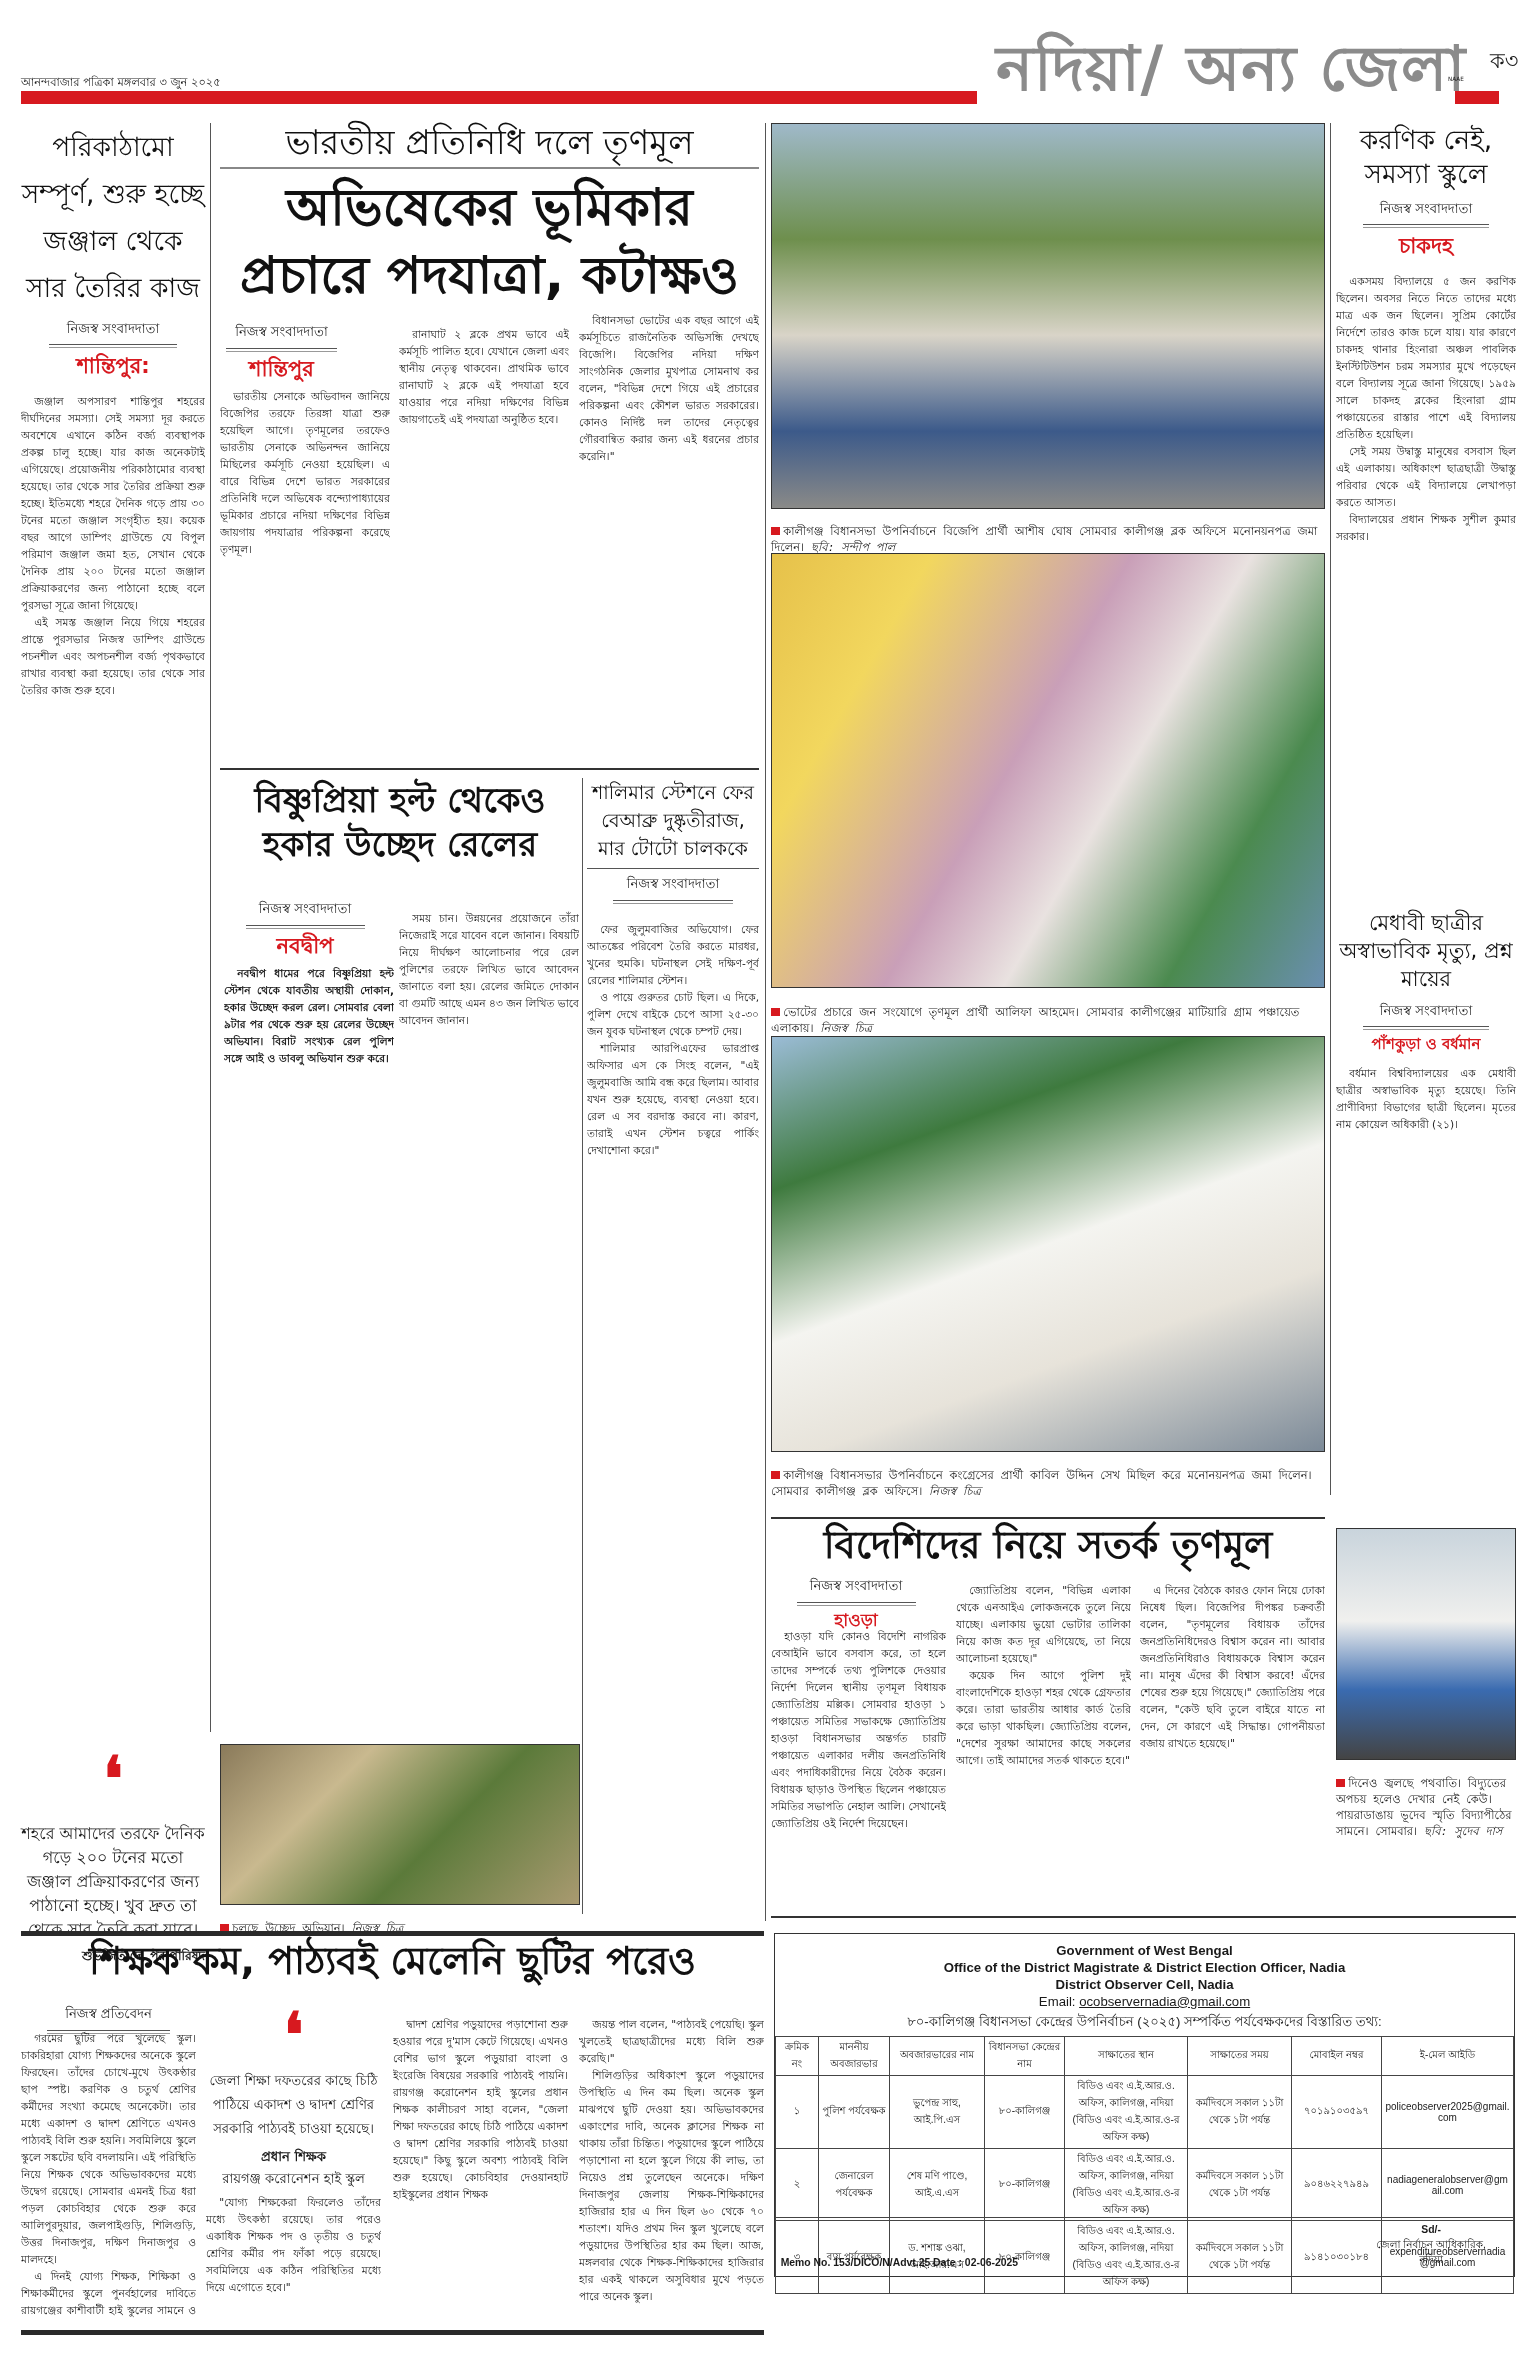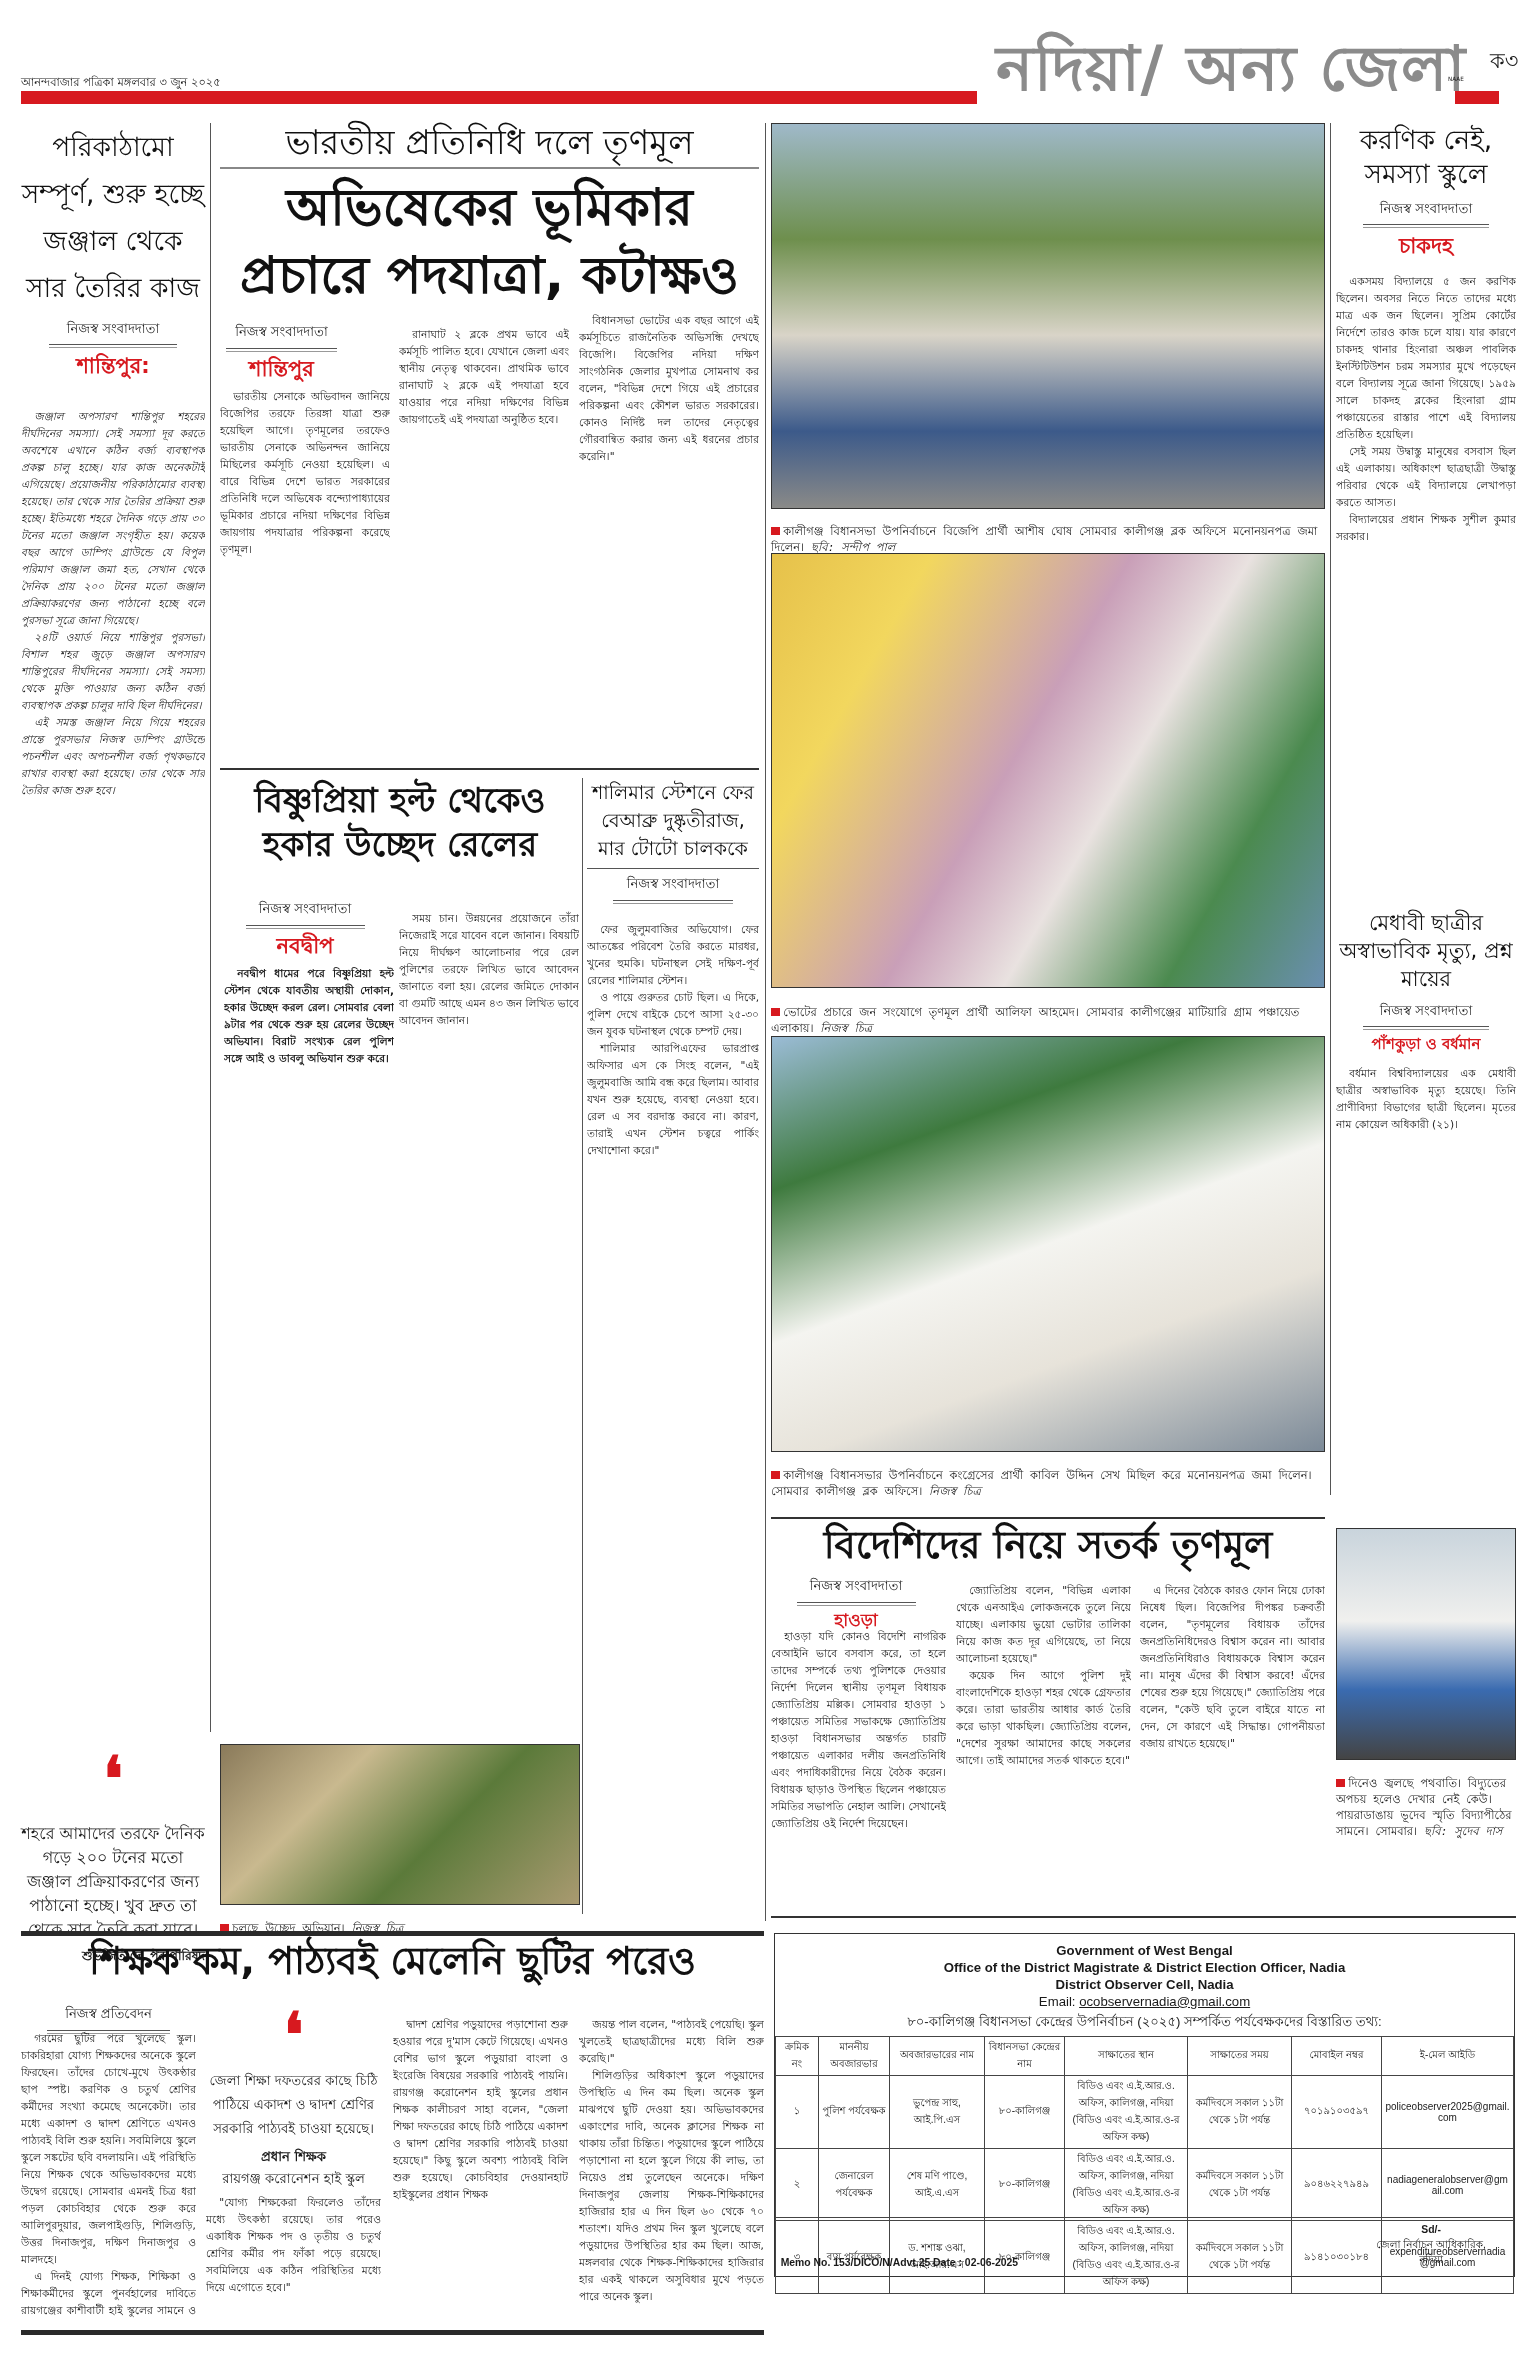--- a/index.html
+++ b/index.html
@@ -61,23 +61,22 @@
 
 <div class="vrule" style="left:210px;top:123px;height:1609px;"></div>
 <div class="vrule" style="left:765px;top:123px;height:1798px;"></div>
 <div class="vrule" style="left:1330px;top:123px;height:1372px;"></div>
 
 <div style="position:absolute;left:21px;top:123px;width:184px;">
   <div class="head" style="font-size:26.5px;font-weight:normal;line-height:47px;">পরিকাঠামো সম্পূর্ণ, শুরু হচ্ছে জঞ্জাল থেকে সার তৈরির কাজ</div>
   <div class="byline" style="margin-top:7.6px;">নিজস্ব সংবাদদাতা</div>
   <div class="byline-rule"></div>
   <div class="dateline">শান্তিপুর:</div>
-  <div class="body-text" style="height:1183px;margin-top:23px;font-style:italic;">
+  <div class="body-text" style="height:1183px;margin-top:8px;">
     <p>জঞ্জাল অপসারণ শান্তিপুর শহরের দীর্ঘদিনের সমস্যা। সেই সমস্যা দূর করতে অবশেষে এখানে কঠিন বর্জ্য ব্যবস্থাপক প্রকল্প চালু হচ্ছে। যার কাজ অনেকটাই এগিয়েছে। প্রয়োজনীয় পরিকাঠামোর ব্যবস্থা হয়েছে। তার থেকে সার তৈরির প্রক্রিয়া শুরু হচ্ছে। ইতিমধ্যে শহরে দৈনিক গড়ে প্রায় ৩০ টনের মতো জঞ্জাল সংগৃহীত হয়। কয়েক বছর আগে ডাম্পিং গ্রাউন্ডে যে বিপুল পরিমাণ জঞ্জাল জমা হত, সেখান থেকে দৈনিক প্রায় ২০০ টনের মতো জঞ্জাল প্রক্রিয়াকরণের জন্য পাঠানো হচ্ছে বলে পুরসভা সূত্রে জানা গিয়েছে।</p>
-    <p>২৪টি ওয়ার্ড নিয়ে শান্তিপুর পুরসভা। বিশাল শহর জুড়ে জঞ্জাল অপসারণ শান্তিপুরের দীর্ঘদিনের সমস্যা। সেই সমস্যা থেকে মুক্তি পাওয়ার জন্য কঠিন বর্জ্য ব্যবস্থাপক প্রকল্প চালুর দাবি ছিল দীর্ঘদিনের।</p>
     <p>এই সমস্ত জঞ্জাল নিয়ে গিয়ে শহরের প্রান্তে পুরসভার নিজস্ব ডাম্পিং গ্রাউন্ডে পচনশীল এবং অপচনশীল বর্জ্য পৃথকভাবে রাখার ব্যবস্থা করা হয়েছে। তার থেকে সার তৈরির কাজ শুরু হবে।</p>
   </div>
 </div>
 <div style="position:absolute;left:21px;top:1755px;width:184px;text-align:center;">
   <div class="quote-mark">❛</div>
   <div style="font-family:'DejaVu Sans',sans-serif;font-size:16px;line-height:24px;margin-top:18px;">শহরে আমাদের তরফে দৈনিক গড়ে ২০০ টনের মতো জঞ্জাল প্রক্রিয়াকরণের জন্য পাঠানো হচ্ছে। খুব দ্রুত তা থেকে সার তৈরি করা যাবে।</div>
   <div style="font-family:'DejaVu Sans',sans-serif;font-weight:bold;font-size:12.3px;margin-top:5.7px;text-align:right;">শুভজিত দে, পুর পারিষদ</div>
 </div>
 
 <div style="position:absolute;left:220px;top:123px;width:539px;">

